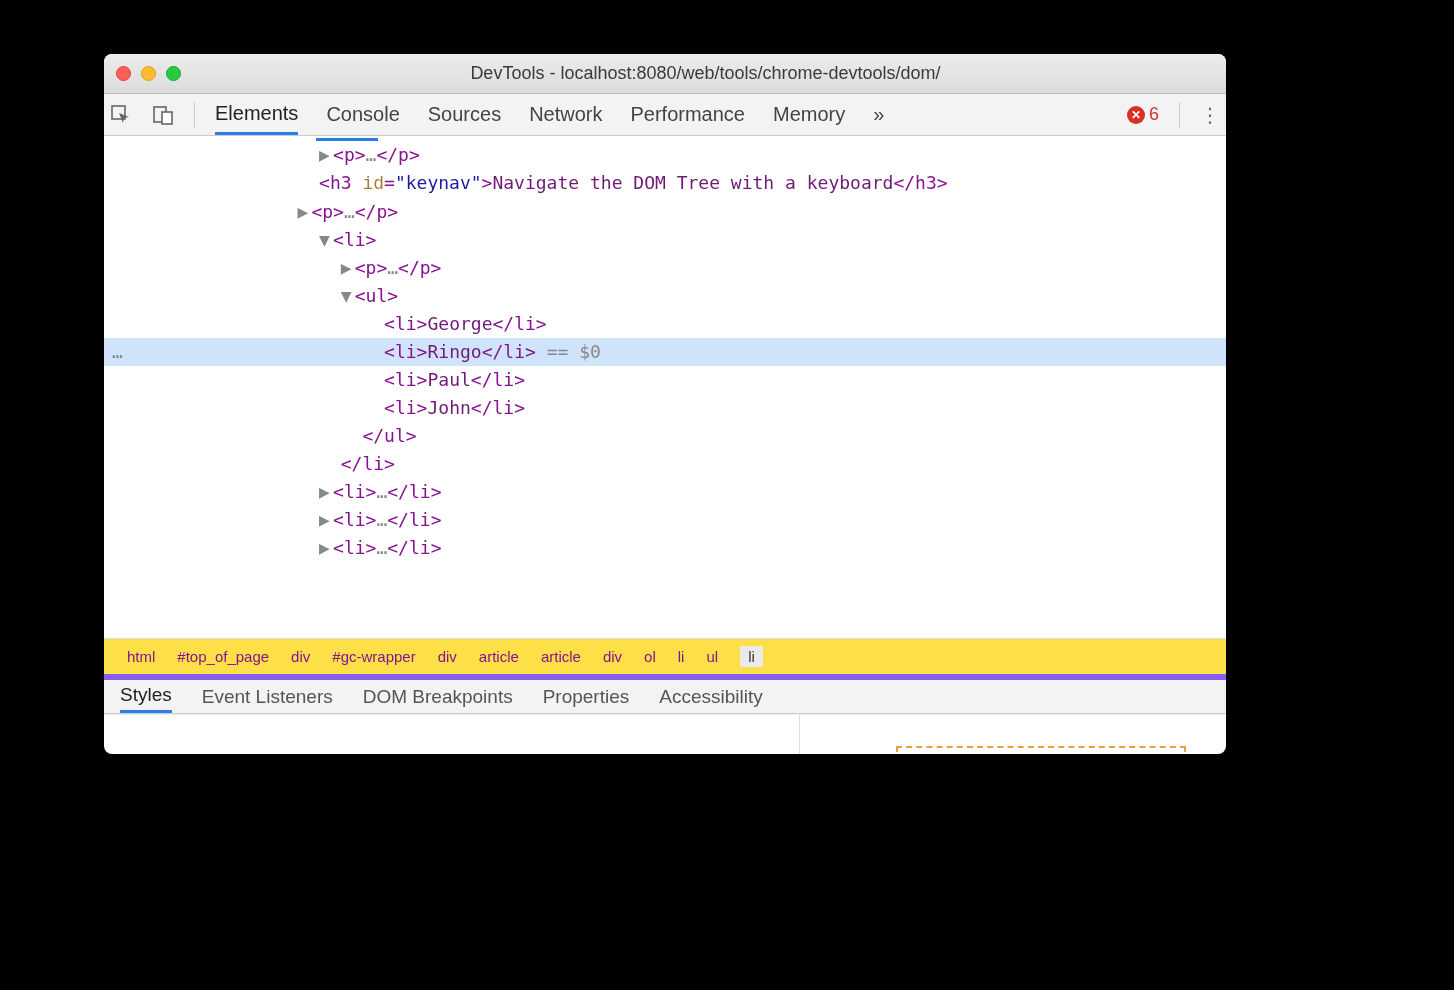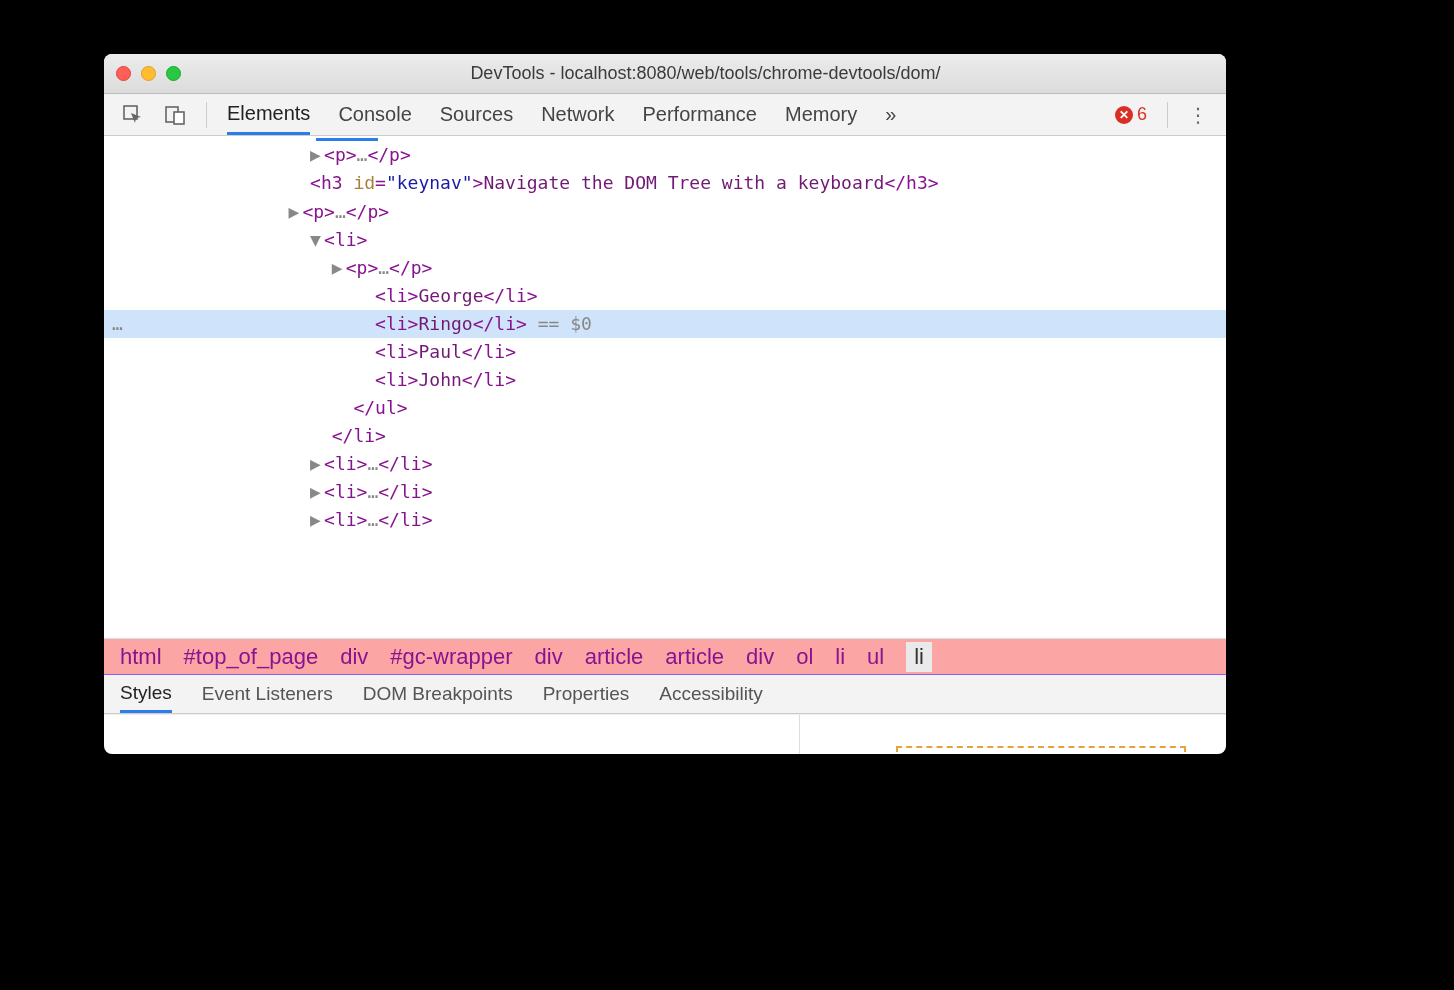--- a/index.html
+++ b/index.html
@@ -41,21 +41,21 @@
 .t-max { background:#28c840; border:1px solid #17a92f; }
 .titletext {
   flex:1; text-align:center; font-size:18px; color:#3b3b3b;
 }
 .toolbar {
   height: 42px;
   background:#f3f3f3;
   border-bottom:1px solid #ccc;
   display:flex;
   align-items:center;
-  padding:0 18px;
+  padding:0 6px;
   gap:20px;
   font-size:20px;
   color:#555;
 }
 .toolbar .icon-inspect, .toolbar .icon-device {
   width:22px; height:22px; display:flex; align-items:center; justify-content:center;
 }
 .toolbar .tabs { display:flex; gap:28px; align-items:center; height:100%; }
 .toolbar .tab { cursor:pointer; color:#444; height:100%; display:flex; align-items:center; }
 .toolbar .tab.active { color:#222; border-bottom:3px solid #2b7de9; }
@@ -65,51 +65,51 @@
 .divider { width:1px; height:26px; background:#ccc; }
 .dom-tree {
   flex:1;
   overflow:hidden;
   font-family: Menlo, Consolas, monospace;
   font-size:18px;
   line-height:28px;
   position:relative;
 }
 .dom-inner { padding-top:2px; }
-.row { white-space:pre; padding-left:11px; }
+.row { white-space:pre; padding-left:20px; }
 .row .arrow { color:#888; display:inline-block; width:14px; }
 .tag { color:#881391; }
 .attr-name { color:#a87d3a;font-family:Liberation Mono, monospace; }
 .attr-val { color:#1a1aa6; }
 .txt { color:#701a75; }
 .ellip { color:#888; }
 .selbar { color:#888; }
 .row.selected { background:#cfe4fa; }
 .row.selected::before {
   content:"\2026";
   position:absolute; left:8px; color:#888;
 }
 .blue-top { border-top:3px solid #2b7de9; width:62px; margin-left:212px; }
 .breadcrumb {
   height:36px;
   border-top:1px solid #ddd;
-  background:#fca5a5;
+  background:#fde047;
   display:flex;
   align-items:center;
   gap:22px;
-  padding:0 16px;
-  font-size:22px;
+  padding:0 23px;
+  font-size:15px;
   color:#881391;
 }
 .breadcrumb span { cursor:pointer; }
 .breadcrumb .crumb-last { background:#eaeaea; padding:2px 8px; color:#333; }
 .styles-tabs {
   height:40px;
   background:#f3f3f3;
-  border-top:1px solid #8b5cf6;
+  border-top:6px solid #8b5cf6;
   border-bottom:1px solid #ccc;
   display:flex;
   align-items:center;
   gap:30px;
   padding:0 16px;
   font-size:19px;
   color:#555;
 }
 .styles-tabs .stab { cursor:pointer; height:100%; display:flex; align-items:center; }
 .styles-tabs .stab.active { color:#222; border-bottom:3px solid #2b7de9; }
@@ -187,20 +187,21 @@
   </div>
 
   <div class="dom-tree">
     <div class="dom-inner">
       <div class="blue-top"></div>
       <div class="row">                  <span class="arrow">▶</span><span class="tag">&lt;p&gt;</span><span class="ellip">…</span><span class="tag">&lt;/p&gt;</span></div>
       <div class="row">                  <span class="tag">&lt;h3 </span><span class="attr-name">id</span><span class="tag">=</span><span class="attr-val">"keynav"</span><span class="tag">&gt;</span><span class="txt">Navigate the DOM Tree with a keyboard</span><span class="tag">&lt;/h3&gt;</span></div>
       <div class="row">                <span class="arrow">▶</span><span class="tag">&lt;p&gt;</span><span class="ellip">…</span><span class="tag">&lt;/p&gt;</span></div>
       <div class="row">                  <span class="arrow">▼</span><span class="tag">&lt;li&gt;</span></div>
       <div class="row">                    <span class="arrow">▶</span><span class="tag">&lt;p&gt;</span><span class="ellip">…</span><span class="tag">&lt;/p&gt;</span></div>
+      <div class="row">                    <span class="arrow">▼</span><span class="tag">&lt;ul&gt;</span></div>
       <div class="row">                        <span class="tag">&lt;li&gt;</span><span class="txt">George</span><span class="tag">&lt;/li&gt;</span></div>
       <div class="row selected">                        <span class="tag">&lt;li&gt;</span><span class="txt">Ringo</span><span class="tag">&lt;/li&gt;</span><span class="selbar"> == $0</span></div>
       <div class="row">                        <span class="tag">&lt;li&gt;</span><span class="txt">Paul</span><span class="tag">&lt;/li&gt;</span></div>
       <div class="row">                        <span class="tag">&lt;li&gt;</span><span class="txt">John</span><span class="tag">&lt;/li&gt;</span></div>
       <div class="row">                      <span class="tag">&lt;/ul&gt;</span></div>
       <div class="row">                    <span class="tag">&lt;/li&gt;</span></div>
       <div class="row">                  <span class="arrow">▶</span><span class="tag">&lt;li&gt;</span><span class="ellip">…</span><span class="tag">&lt;/li&gt;</span></div>
       <div class="row">                  <span class="arrow">▶</span><span class="tag">&lt;li&gt;</span><span class="ellip">…</span><span class="tag">&lt;/li&gt;</span></div>
       <div class="row">                  <span class="arrow">▶</span><span class="tag">&lt;li&gt;</span><span class="ellip">…</span><span class="tag">&lt;/li&gt;</span></div>
     </div>

